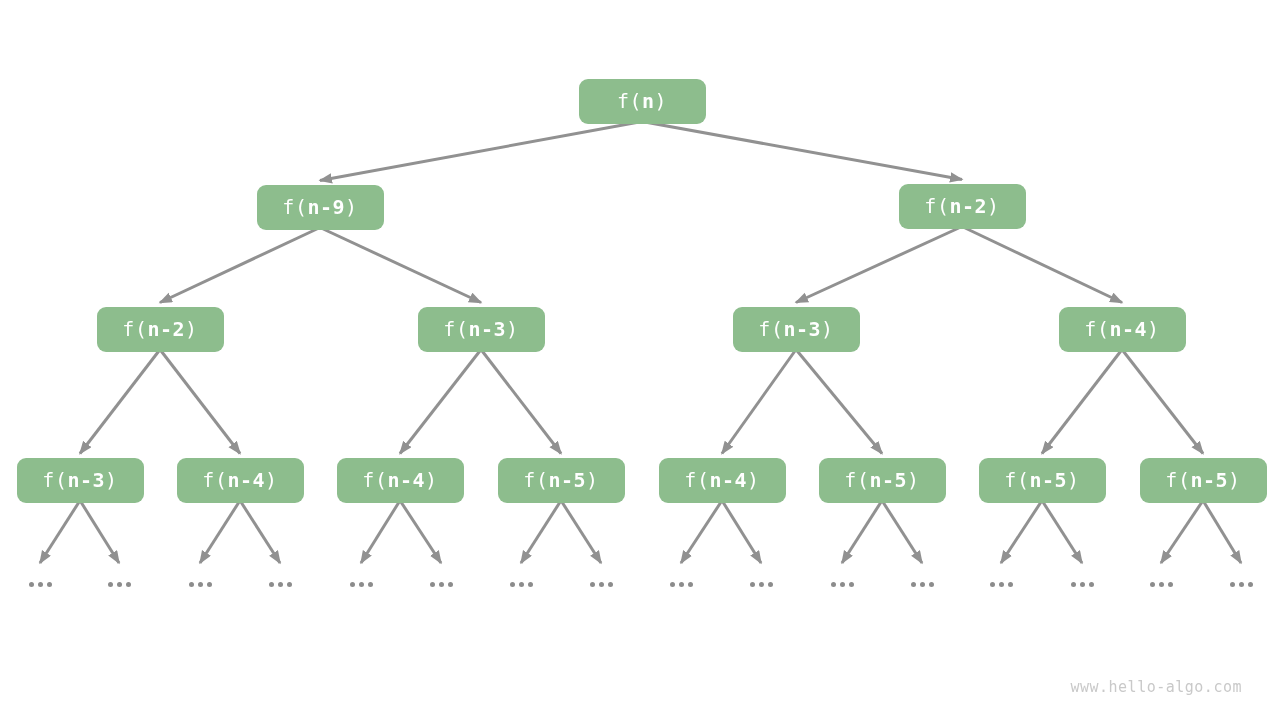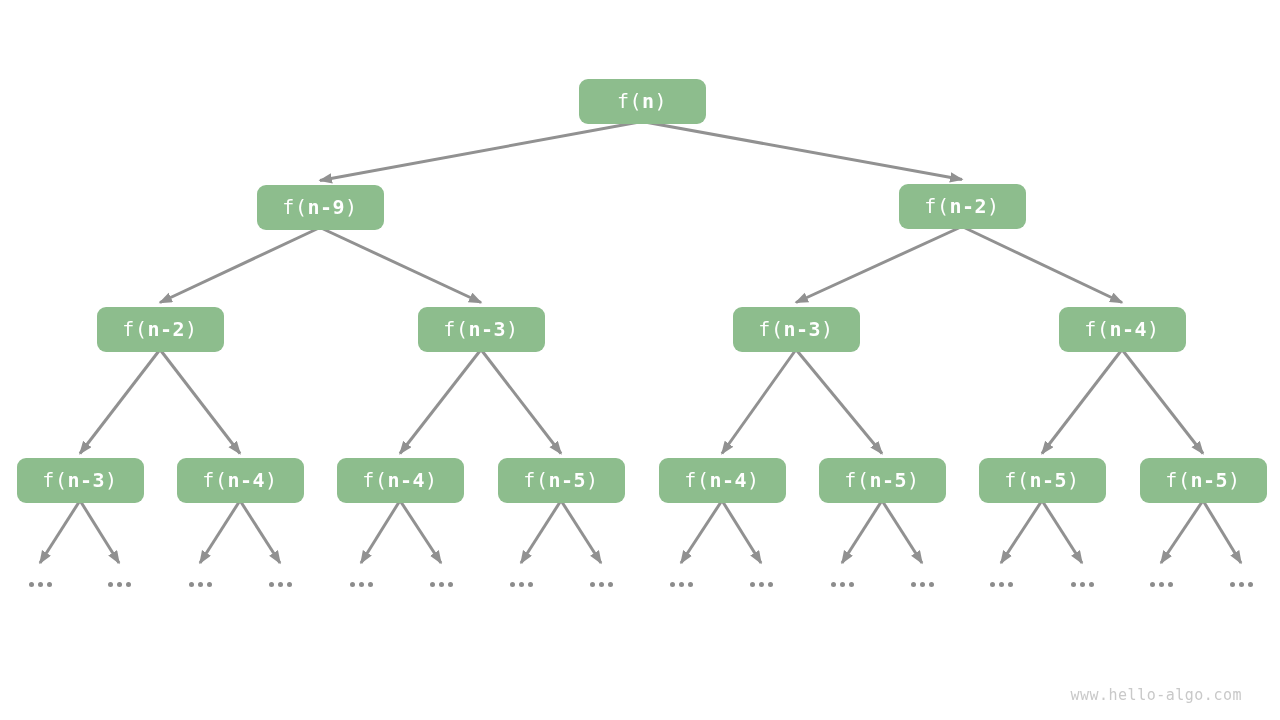--- a/index.html
+++ b/index.html
@@ -53,21 +53,21 @@
   }
   .dots .dot {
     width: 5px;
     height: 5px;
     border-radius: 50%;
     background: var(--dot, #8c8c8c);
   }
   .watermark {
     position: absolute;
     right: 38px;
-    bottom: 16px;
+    bottom: 24px;
     font-size: 15px;
     color: var(--watermark, #c9c9c9);
     letter-spacing: 0.5px;
   }
 </style>
 </head>
 <body>
 
 <div class="stage" style="--bg: #ffffff; --node-fill: #8dbd8d; --node-text: #ffffff; --arrow: #919191; --dot: #8c8c8c; --watermark: #c9c9c9;">
   <svg id="edge-layer" width="1280" height="720" viewBox="0 0 1280 720">

